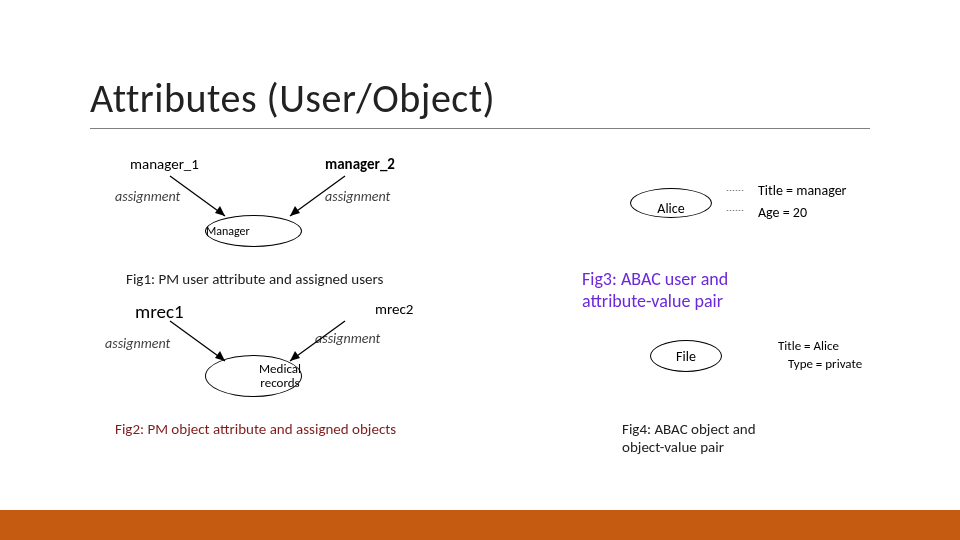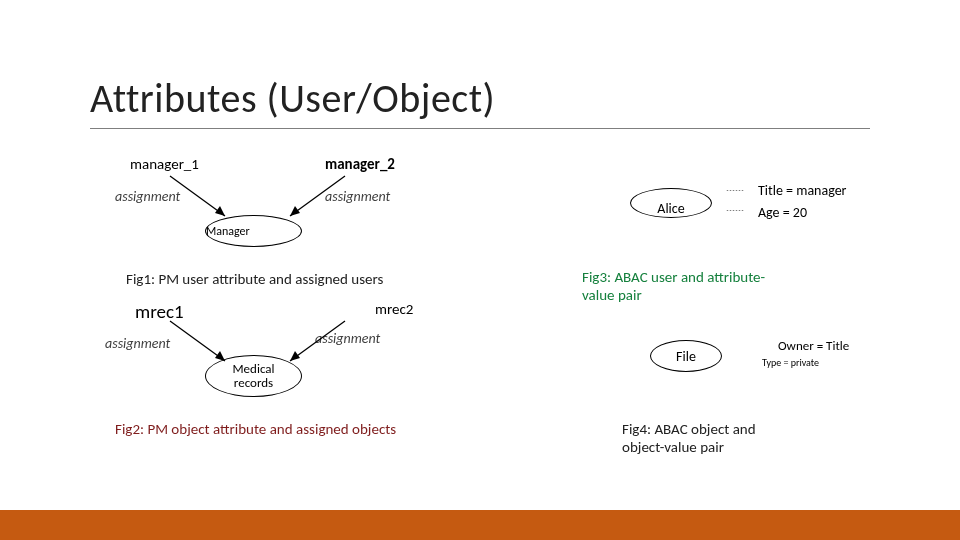--- a/index.html
+++ b/index.html
@@ -144,22 +144,22 @@
   }
   .fig3 .attr2 {
     position: absolute;
     left: 158px; top: 34px;
     font-size: 14px;
   }
   .caption3 {
     position: absolute;
     left: 582px;
     top: 268px;
-    font-size: 15px;
-    color: #15803d;
+    font-size: 18px;
+    color: #6d28d9;
   }
 
   
   .fig2 {
     position: absolute;
     left: 100px;
     top: 300px;
     width: 370px;
     height: 120px;
   }
@@ -189,21 +189,21 @@
     color: #404040;
   }
   .fig2 .oval {
     position: absolute;
     left: 105px; top: 55px;
     width: 95px; height: 40px;
     border: 1.5px solid #000;
     border-radius: 50%;
     display: flex;
     align-items: center;
-    justify-content: center;
+    justify-content: flex-end;
     font-size: 13px;
     text-align: center;
     line-height: 1.1;
   }
   .fig2 .arrow1 {
     position: absolute;
     left: 55px; top: 16px;
     width: 90px; height: 50px;
   }
   .fig2 .arrow2 {
@@ -238,22 +238,22 @@
     justify-content: center;
     font-size: 14px;
   }
   .fig4 .attr1 {
     position: absolute;
     left: 178px; top: 8px;
     font-size: 13px;
   }
   .fig4 .attr2 {
     position: absolute;
-    left: 162px; top: 26px;
-    font-size: 10px;
+    left: 188px; top: 26px;
+    font-size: 13px;
   }
   .caption4 {
     position: absolute;
     left: 582px;
     top: 420px;
     font-size: 15px;
     color: #222;
     margin-left: 40px;
   }
 
@@ -320,19 +320,19 @@
       <line class="solid" x1="80" y1="5" x2="25" y2="45"></line>
       <polygon class="head" points="25,45 35,42 30,35"></polygon>
     </svg>
   </div>
   <div class="caption2">Fig2: PM object attribute and assigned objects</div>
 
   <div class="fig4">
     <div class="oval">
       <span>File</span>
     </div>
-    <div class="attr1">Owner = Title</div>
+    <div class="attr1">Title = Alice</div>
     <div class="attr2">Type = private</div>
   </div>
   <div class="caption4">Fig4: ABAC object and object-value pair</div>
 
   <div class="bottom-bar"></div>
 </div>
 
 </body></html>

